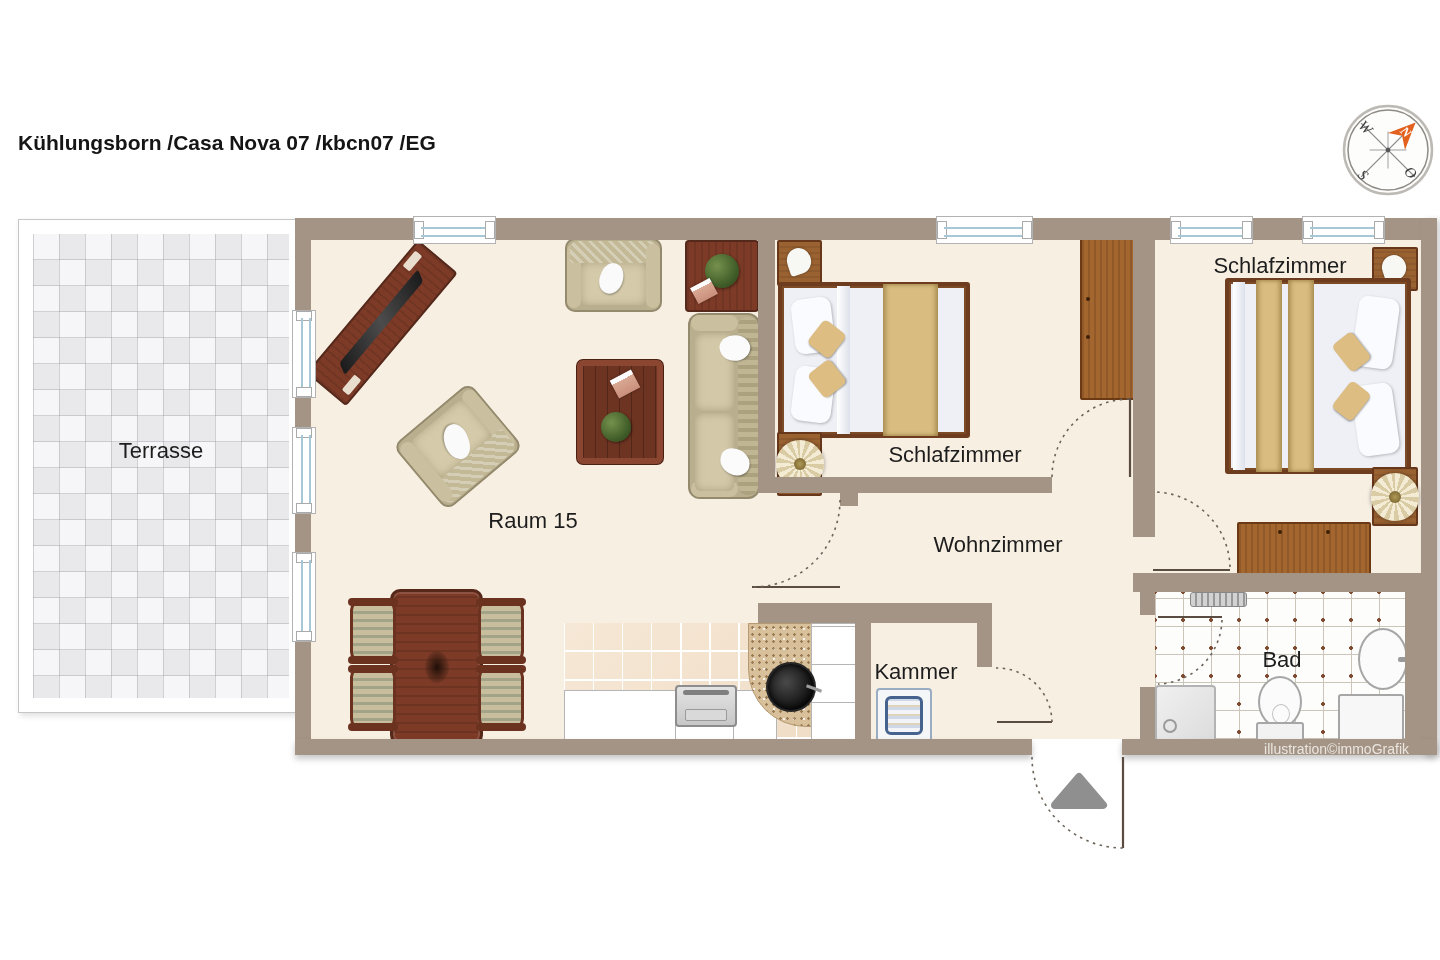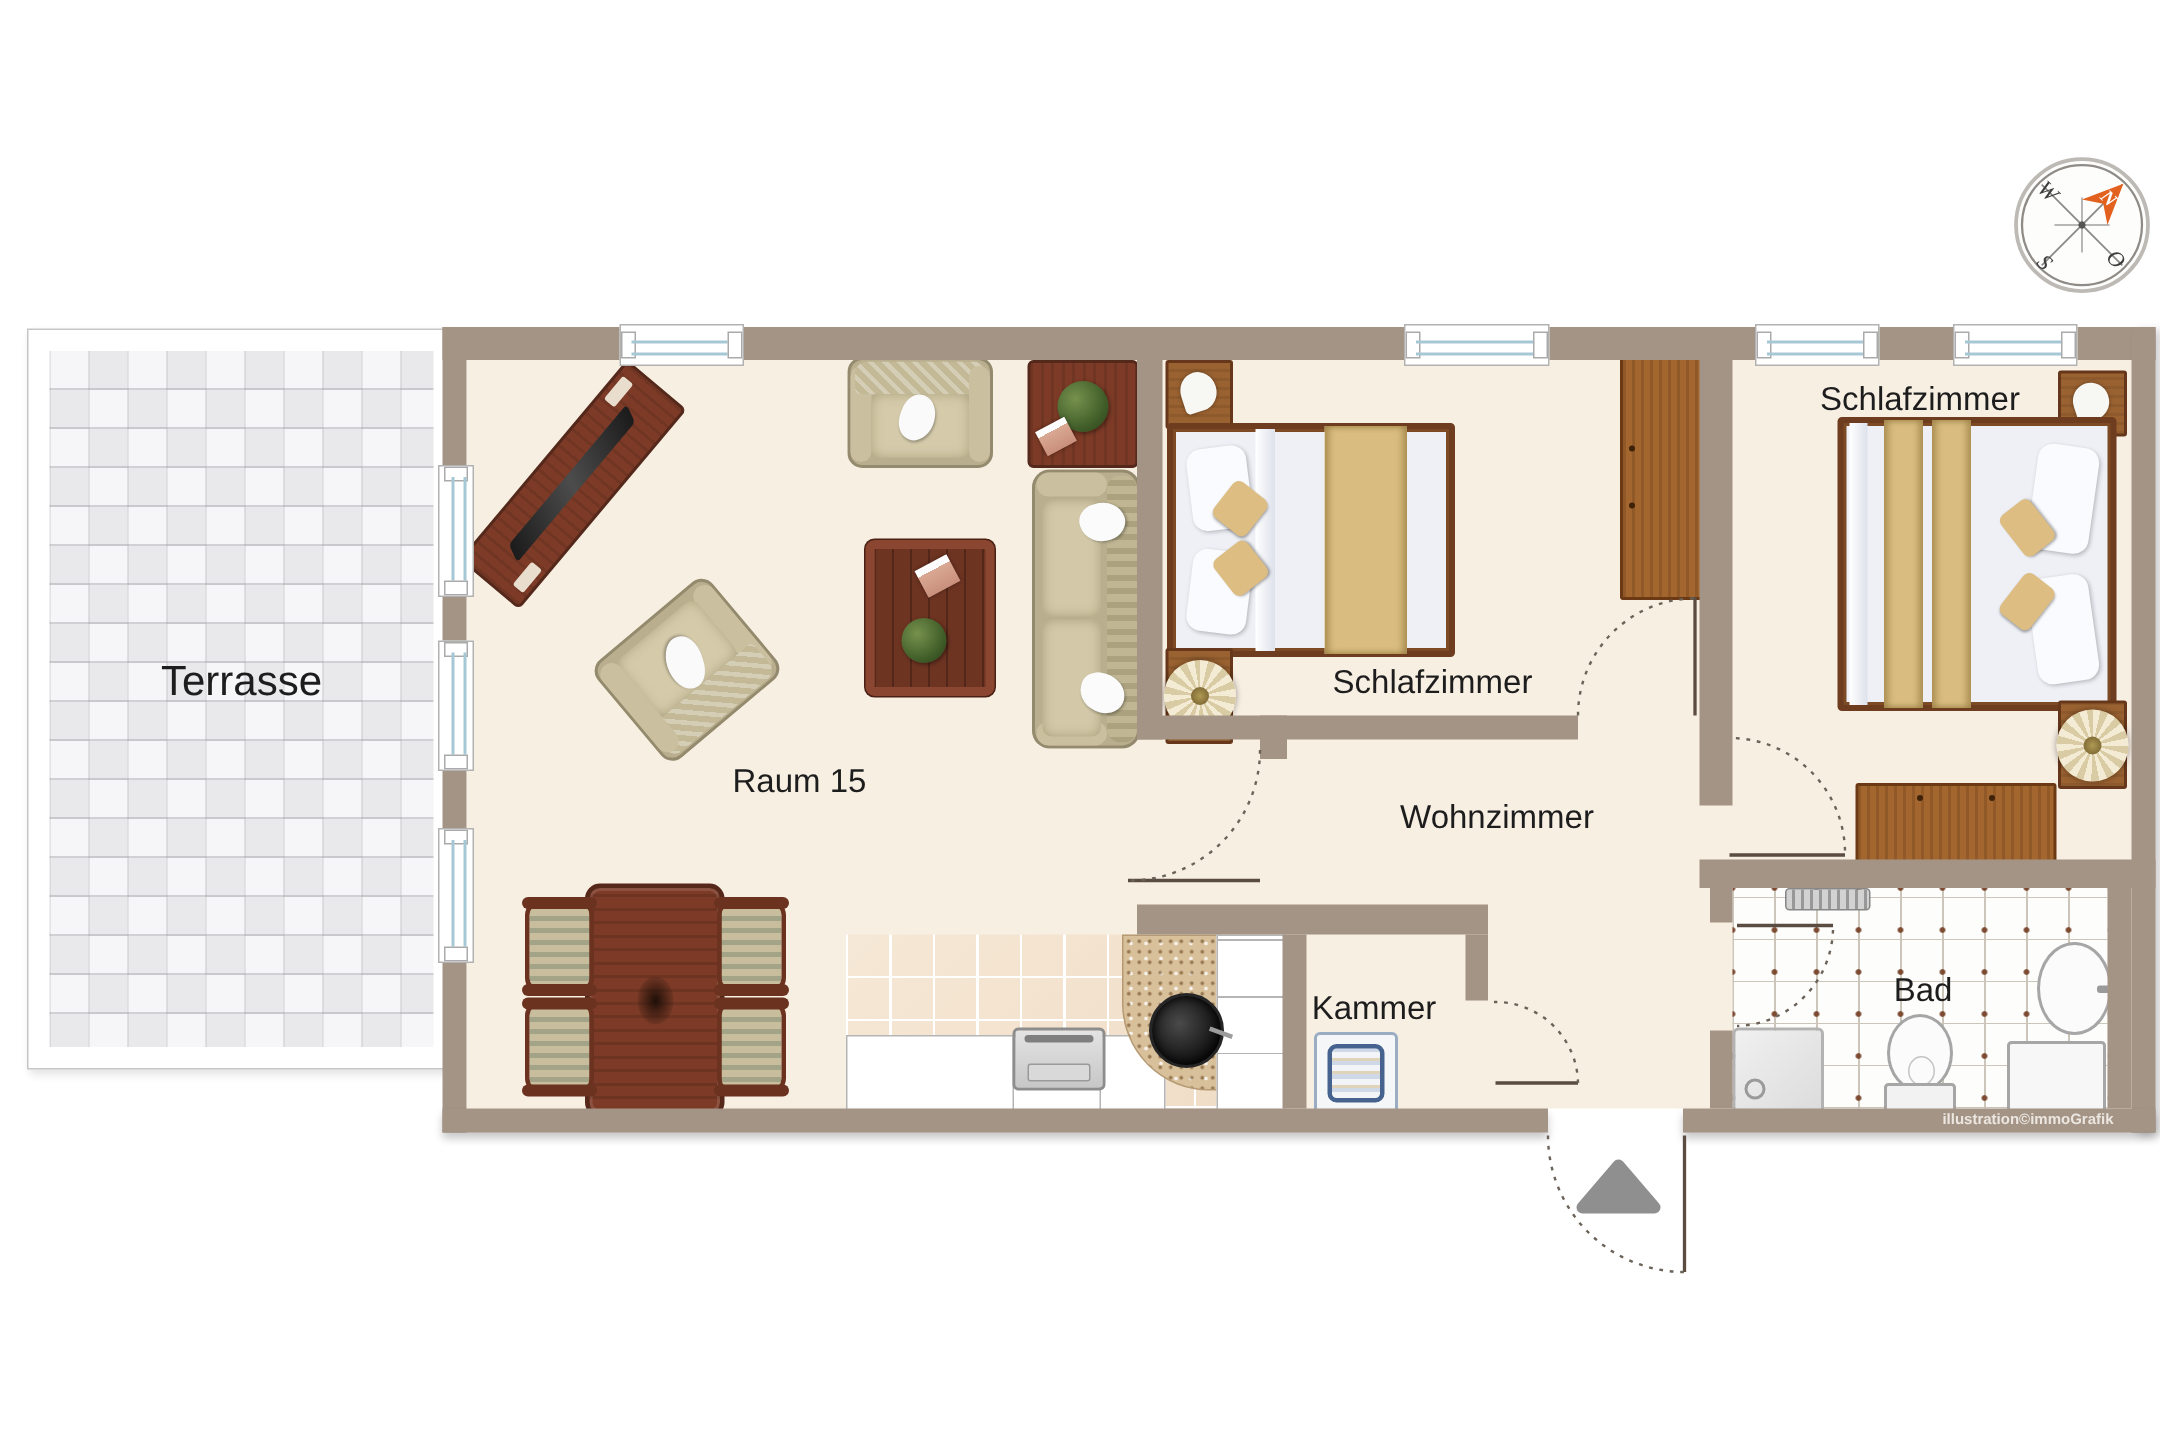--- a/index.html
+++ b/index.html
@@ -10,39 +10,39 @@
   
   .compass{position:absolute;left:1341px;top:103px;width:94px;height:94px;}
   
   .terrace{position:absolute;left:18px;top:219px;width:284px;height:492px;background:#fff;border:1px solid #c6c6c6;box-shadow:2px 3px 6px rgba(0,0,0,.12);}
   .terrace-tiles{position:absolute;left:14px;top:14px;right:14px;bottom:14px;
     background:
       repeating-linear-gradient(0deg, rgba(140,140,148,.35) 0 1px, transparent 1px 26px),
       repeating-linear-gradient(90deg, rgba(140,140,148,.35) 0 1px, transparent 1px 26px),
       conic-gradient(#e9e9ec 0 25%, #f6f6f8 0 50%, #e9e9ec 0 75%, #f6f6f8 0);
     background-size:26px 26px,26px 26px,52px 52px;}
-  .terrace-label{position:absolute;left:0;right:0;top:218px;text-align:center;font-size:28px;color:#1d1d1d;}
+  .terrace-label{position:absolute;left:0;right:0;top:218px;text-align:center;font-size:22px;color:#1d1d1d;}
   
   .plan{position:absolute;left:295px;top:218px;width:1142px;height:537px;}
   .floor{position:absolute;left:16px;top:22px;right:16px;bottom:16px;background:#f8efe3;}
   .wall{position:absolute;background:#a39486;}
   .wall.bshadow{box-shadow:0 4px 6px rgba(0,0,0,.22);}
   .wall.rshadow{box-shadow:4px 2px 6px rgba(0,0,0,.18);}
   
   .win-h{position:absolute;top:-2px;height:26px;background:#fff;border:1px solid #b2b2b2;}
   .win-h i{position:absolute;left:7px;right:7px;top:50%;height:6px;margin-top:-3px;border-top:2px solid #a6c8d6;border-bottom:2px solid #a6c8d6;}
   .win-h::before,.win-h::after{content:"";position:absolute;top:4px;bottom:4px;width:8px;background:#fff;border:1px solid #aaa;}
   .win-h::before{left:0}.win-h::after{right:0}
   .win-v{position:absolute;left:-3px;width:22px;background:#fff;border:1px solid #b2b2b2;}
   .win-v i{position:absolute;top:7px;bottom:7px;left:50%;width:6px;margin-left:-3px;border-left:2px solid #a6c8d6;border-right:2px solid #a6c8d6;}
   .win-v::before,.win-v::after{content:"";position:absolute;left:3px;right:3px;height:8px;background:#fff;border:1px solid #aaa;}
   .win-v::before{top:0}.win-v::after{bottom:0}
   
   .room-label{position:absolute;transform:translate(-50%,-50%);font-size:22px;color:#1d1d1d;white-space:nowrap;}
-  .attribution{position:absolute;right:28px;top:523px;font-size:10px;color:#ebe6df;font-weight:bold;}
+  .attribution{position:absolute;right:28px;top:523px;font-size:14px;color:#ebe6df;}
   
   .wood-dark{background:#7d3b27;background-image:repeating-linear-gradient(90deg,rgba(0,0,0,.10) 0 2px,transparent 2px 7px);border:2px solid #54281a;border-radius:4px;}
   .wood-mid{background:#a4662f;background-image:repeating-linear-gradient(90deg,rgba(60,30,5,.18) 0 2px,transparent 2px 6px);border:2px solid #6b3a15;border-radius:2px;}
   
   .tvboard{position:absolute;left:0px;top:79px;width:170px;height:48px;transform:rotate(-50deg);}
   .tvboard .screen{position:absolute;left:14%;right:14%;top:36%;height:26%;background:linear-gradient(90deg,#1b1b1b,#4c4c4c 50%,#1b1b1b);border-radius:3px;transform:skewX(-25deg);}
   .tvboard .slot1,.tvboard .slot2{position:absolute;width:20px;height:9px;background:#e9ddcd;border-radius:2px;}
   .tvboard .slot1{left:8px;bottom:3px}.tvboard .slot2{right:8px;top:3px}
   
   .armchair{position:absolute;background:#b9af8f;border-radius:10px;box-shadow:inset 0 0 0 2px rgba(80,70,45,.35);}
@@ -121,20 +121,21 @@
   
   .shelfu{position:absolute;}
   
   .doors{position:absolute;left:0;top:0;pointer-events:none;overflow:visible;}
 </style>
 </head>
 <body>
 
 <div class="stage abs" style="left:0;top:0;width:1440px;height:960px;">
 
+  <div class="title">Kühlungsborn /Casa Nova 07 /kbcn07 /EG</div>
 
   <svg class="compass" viewBox="0 0 94 94">
     <circle cx="47" cy="47" r="44" fill="#fdfdfc" stroke="#bdb9b4" stroke-width="2.5"></circle>
     <circle cx="47" cy="47" r="40" fill="none" stroke="#8f8b86" stroke-width="1.5"></circle>
     <g transform="rotate(45 47 47)">
       <line x1="47" y1="9" x2="47" y2="85" stroke="#8a8a8a" stroke-width="1.2"></line>
       <line x1="9" y1="47" x2="85" y2="47" stroke="#8a8a8a" stroke-width="1.2"></line>
       <line x1="34" y1="34" x2="60" y2="60" stroke="#a0a0a0" stroke-width="1"></line>
       <line x1="34" y1="60" x2="60" y2="34" stroke="#a0a0a0" stroke-width="1"></line>
       <polygon points="47,8 59,35 47,27 35,35" fill="#e2611f"></polygon>

